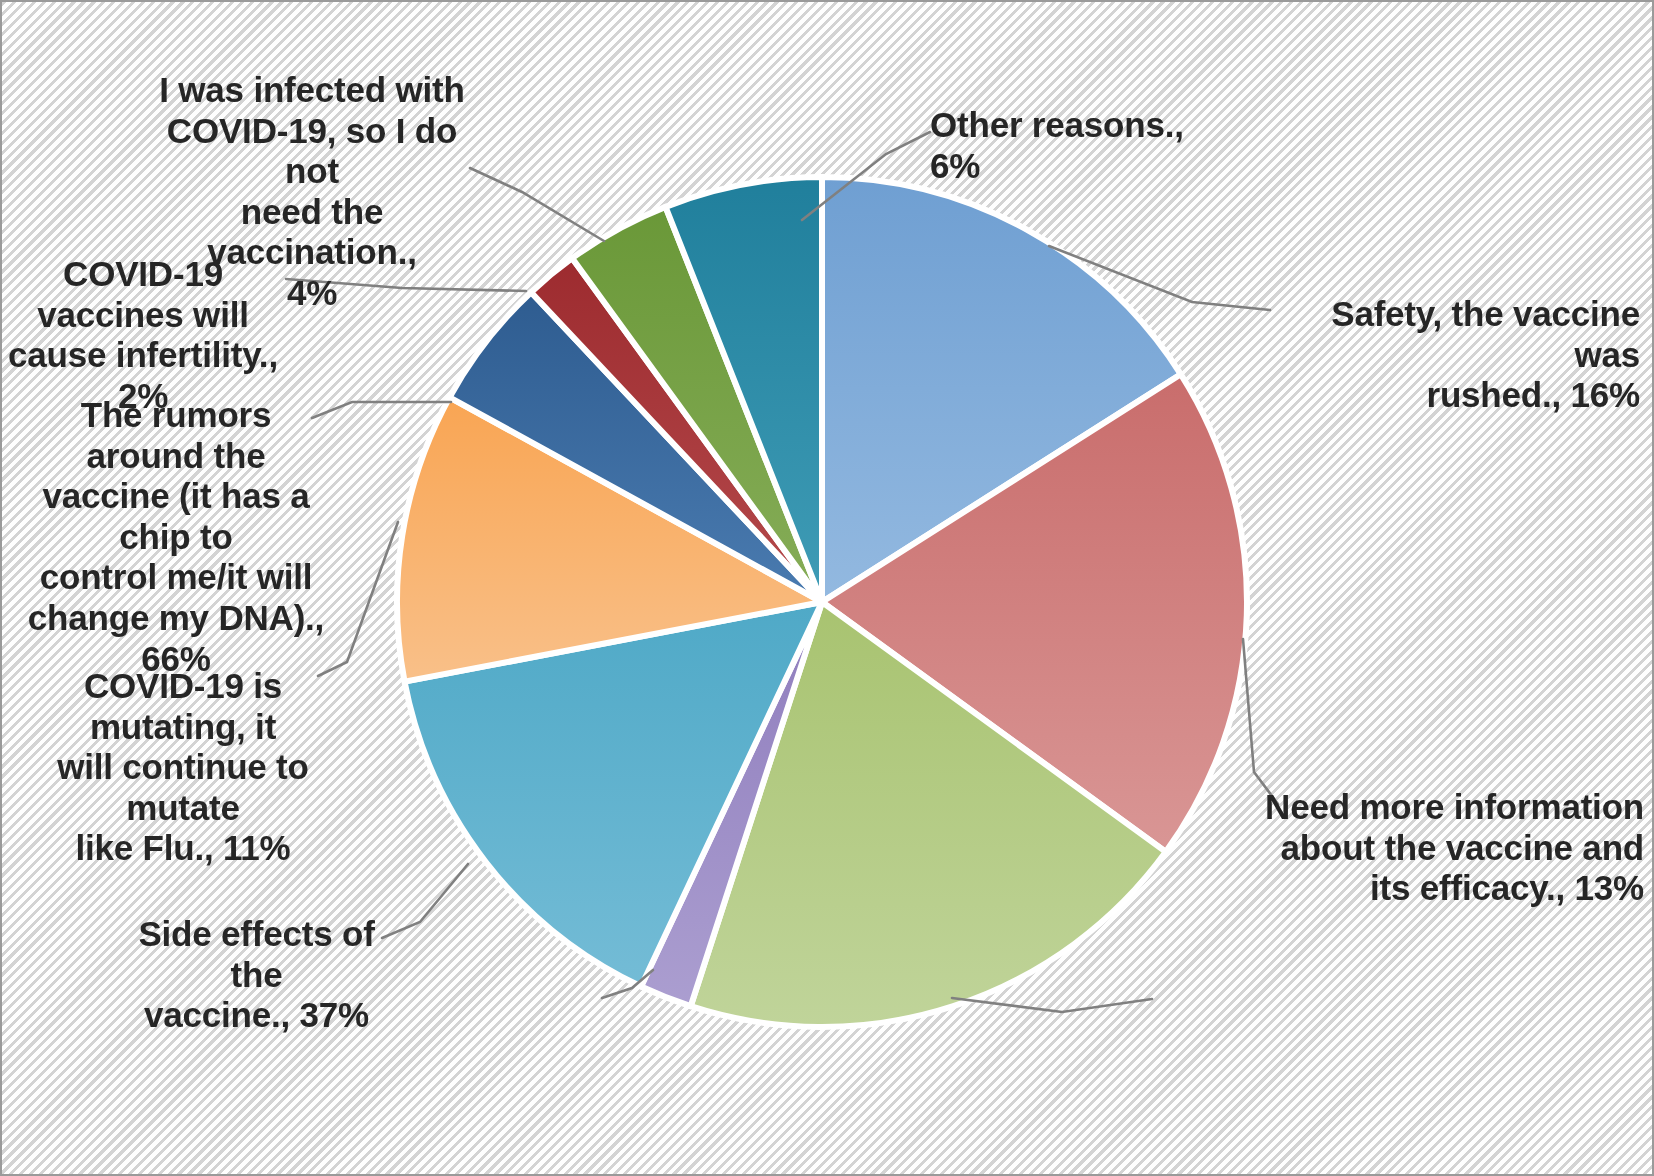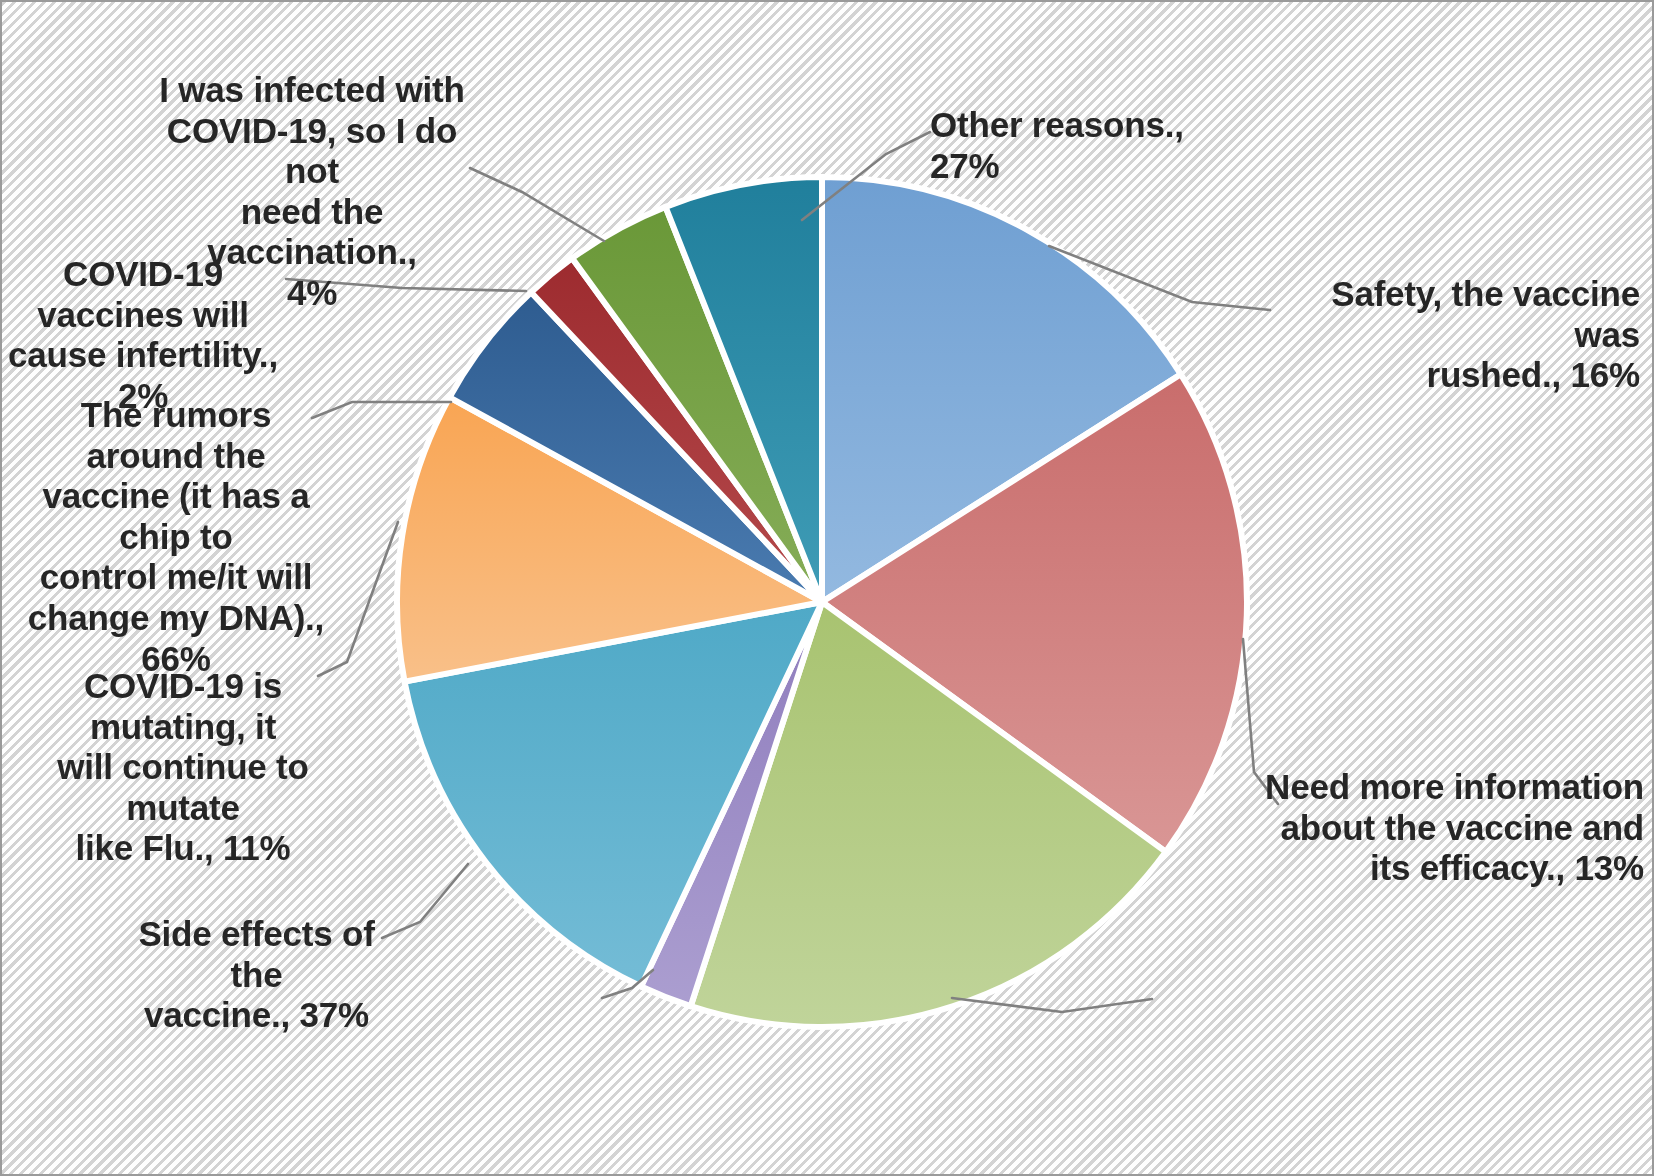--- a/index.html
+++ b/index.html
@@ -45,21 +45,21 @@
   
   .pie-label {
     position: absolute;
     color: #262626;
     font-weight: bold;
     font-size: 35px;
     line-height: 1.16;
     letter-spacing: -0.2px;
     white-space: pre-line;
   }
-  .lbl-right  { text-align: right; }
+  .lbl-right  { text-align: right; margin-top: 20px; }
   .lbl-left   { text-align: left;  }
   .lbl-center { text-align: center;}
 
   
   #label-infected        { left: 150px;  top: 68px;   width: 320px; }
   #label-other-reasons   { left: 928px;  top: 103px;  width: 300px; }
   #label-safety          { left: 1258px; top: 272px;  width: 380px; }
   #label-infertility     { left: -4px;   top: 252px;  width: 290px; }
   #label-rumors          { left: 24px;   top: 393px;  width: 300px; }
   #label-mutating        { left: 26px;   top: 664px;  width: 310px; }
@@ -143,21 +143,21 @@
       <polyline points="524,289 400,286 284,277"></polyline>
       <polyline points="602,239 520,190 468,166"></polyline>
     </g>
   </svg>
 
   <div class="pie-label lbl-center" id="label-infected">I was infected with
 COVID-19, so I do not
 need the vaccination.,
 4%</div>
 
-  <div class="pie-label lbl-left" id="label-other-reasons">Other reasons., 27%</div>
+  <div class="pie-label lbl-left" id="label-other-reasons">Other reasons., 6%</div>
 
   <div class="pie-label lbl-right" id="label-safety">Safety, the vaccine was
 rushed., 16%</div>
 
   <div class="pie-label lbl-center" id="label-infertility">COVID-19 vaccines will
 cause infertility., 2%</div>
 
   <div class="pie-label lbl-center" id="label-rumors">The rumors around the
 vaccine (it has a chip to
 control me/it will

